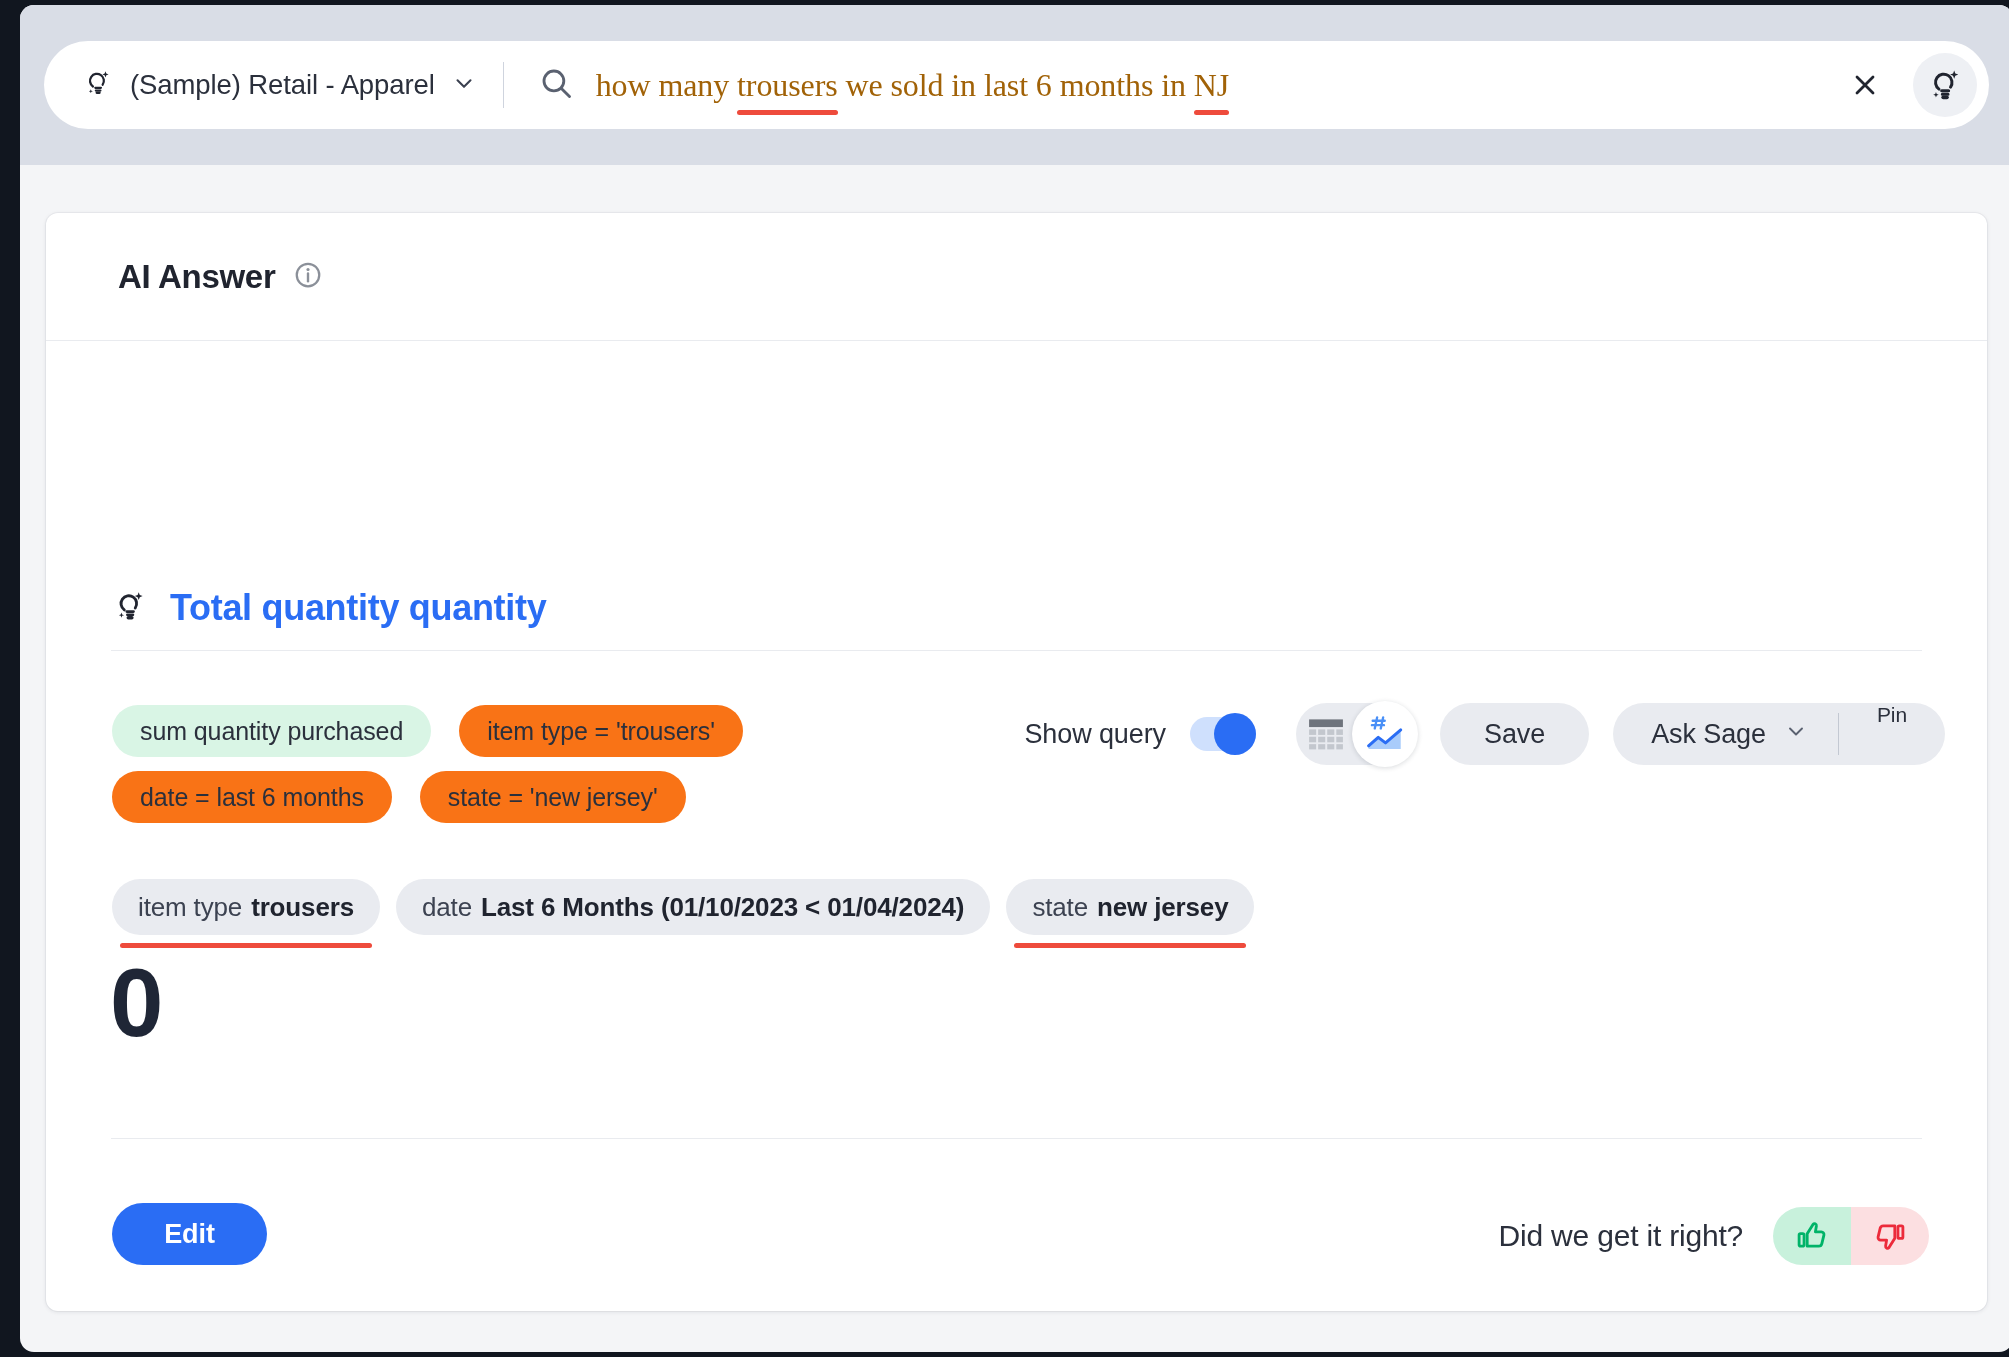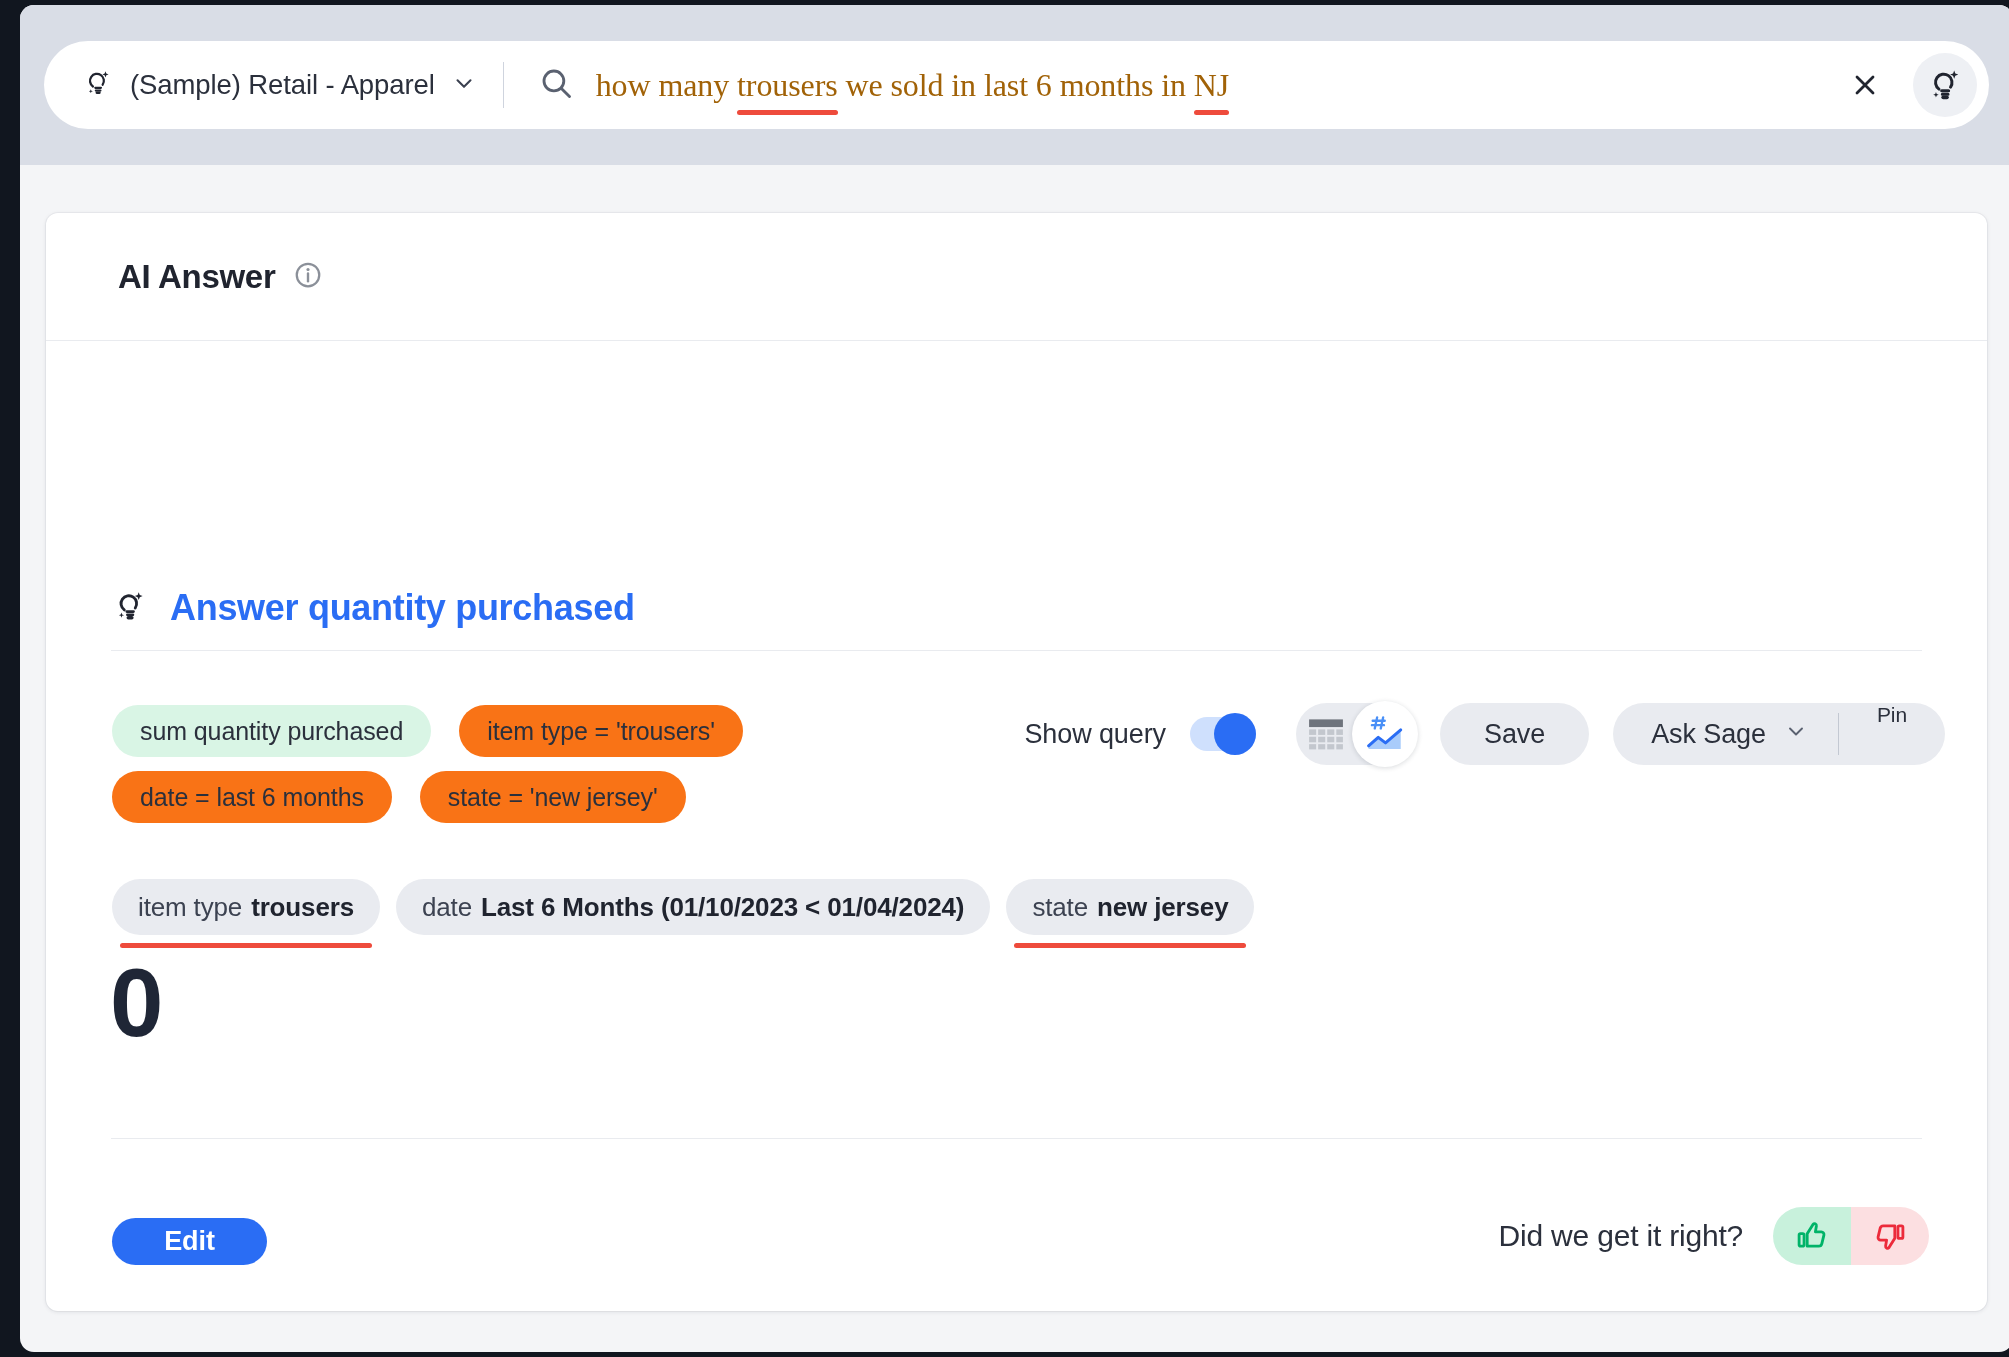--- a/index.html
+++ b/index.html
@@ -316,21 +316,21 @@
     font-weight: bold;
     color: #1f2636;
     line-height: 1;
     letter-spacing: -2px;
   }
 
   
   #editBtn {
     position: absolute;
     left: 66px; bottom: 46px;
-    width: 155px; height: 47px;
+    width: 155px; height: 62px;
     border-radius: 31px;
     background: #2a6df4;
     color: #ffffff;
     font-size: 27px;
     font-weight: bold;
     border: none;
     cursor: pointer;
     font-family: inherit;
     display: flex; align-items: center; justify-content: center;
     letter-spacing: -0.1px;
@@ -434,21 +434,21 @@
     <div id="answerTitleRow">
       <span>
         <svg width="36" height="36" viewBox="0 0 24 24" fill="none">
           <path d="M8.2 14.6a5.2 5.2 0 1 1 7.3-1.3" stroke="#20242f" stroke-width="1.9" stroke-linecap="round" fill="none"></path>
           <path d="M9.9 15.7h4.4M10.3 17.9h3.6" stroke="#20242f" stroke-width="1.9" stroke-linecap="round"></path>
           <path d="M10.9 19.8h2.3" stroke="#20242f" stroke-width="2.4" stroke-linecap="round"></path>
           <path d="M17.8 2.8l.7 1.9 1.9.7-1.9.7-.7 1.9-.7-1.9-1.9-.7 1.9-.7z" fill="#20242f"></path>
           <path d="M6.3 16.4l.46 1.26 1.26.46-1.26.46-.46 1.26-.46-1.26-1.26-.46 1.26-.46z" fill="#20242f"></path>
         </svg>
       </span>
-      <span class="atitle">Answer quantity purchased</span>
+      <span class="atitle">Total quantity quantity</span>
     </div>
 
     <div id="chipsBlock">
       <span class="chip measure">sum quantity purchased</span>
       <span class="chip">item type = 'trousers'</span>
       <span class="chip">date = last 6 months</span>
       <span class="chip">state = 'new jersey'</span>
     </div>
 
     <div id="toolbar">

